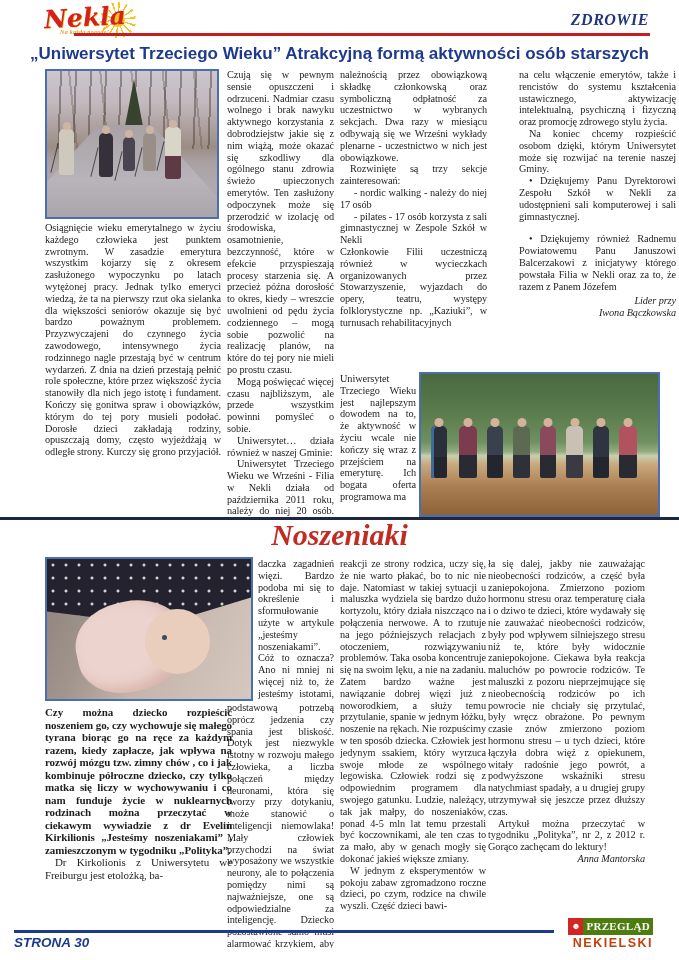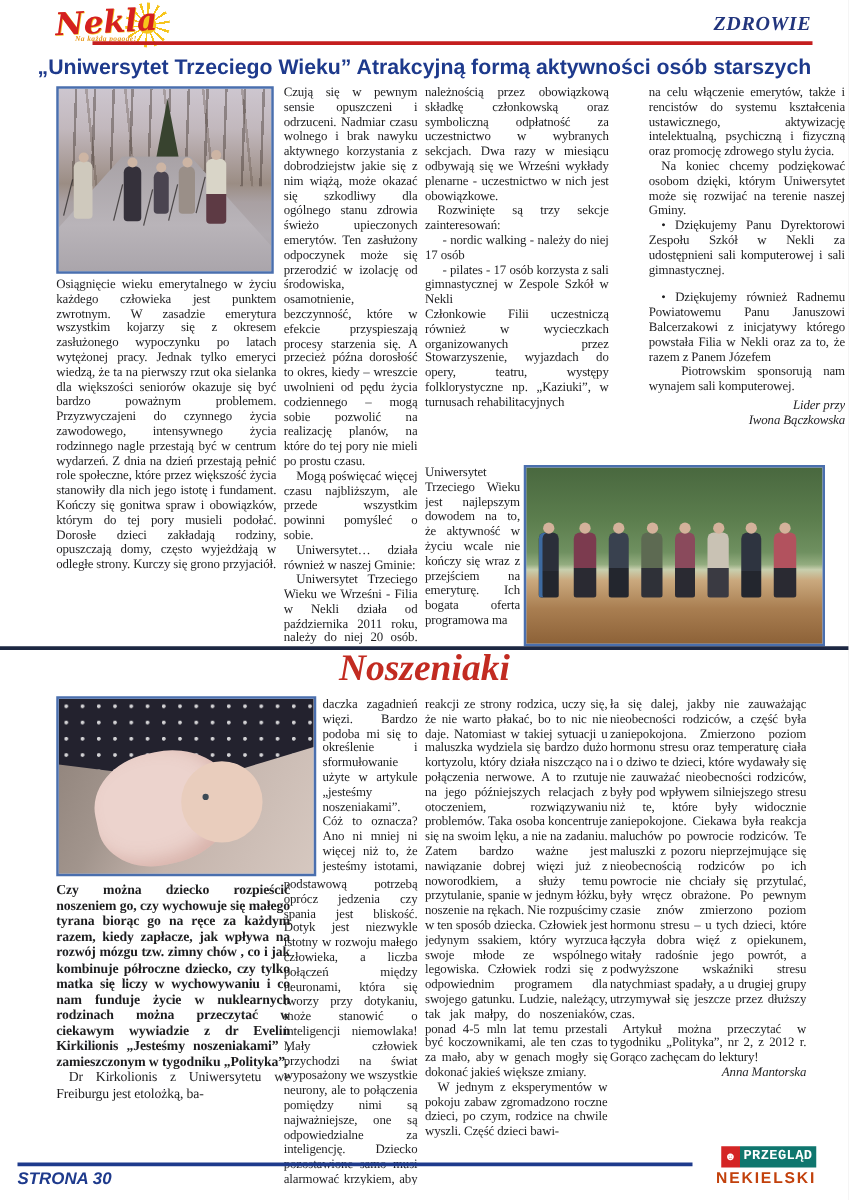--- a/index.html
+++ b/index.html
@@ -93,21 +93,21 @@
         border-radius:50%;background:#3d4a55;}
 
   
   .footer-rule{position:absolute;left:14px;top:930px;width:540px;height:3px;background:#1e3a8c;}
   .page-label{position:absolute;left:14px;top:935px;font-family:"Liberation Sans",sans-serif;
         font-weight:bold;font-style:italic;font-size:13.5px;color:#1e3a8c;}
   .brand{position:absolute;right:26px;top:915px;text-align:right;}
   .brand-top{display:inline-flex;align-items:stretch;}
   .brand-icon{width:15px;height:17px;background:#d42525;color:#fff;font-size:9px;line-height:17px;
         text-align:center;display:inline-block;}
-  .brand-line1{background:#0f766e;color:#fff;font-family:Liberation Mono, monospace;
+  .brand-line1{background:#4d7c0f;color:#fff;font-family:Liberation Serif, serif;
         font-weight:bold;font-size:11px;padding:2px 3px 1px 3px;letter-spacing:.3px;}
   .brand-line2{font-family:"Liberation Sans",sans-serif;font-weight:bold;font-size:12.5px;
         color:#c2410c;letter-spacing:1.5px;margin-top:1px;}
 </style>
 </head>
 <body>
 
 <div class="page">
 
   <div>
@@ -162,24 +162,23 @@
     <div class="gperson" style="left:66px;background:linear-gradient(180deg,#39414f 0 55%,#23262e 55% 100%);"></div>
     <div class="gperson" style="left:92px;width:17px;background:linear-gradient(180deg,#5d6a52 0 55%,#2f3138 55% 100%);"></div>
     <div class="gperson" style="left:119px;background:linear-gradient(180deg,#8a4a5c 0 55%,#2a2a32 55% 100%);"></div>
     <div class="gperson" style="left:145px;width:17px;background:linear-gradient(180deg,#c9c2b4 0 55%,#3a3a42 55% 100%);"></div>
     <div class="gperson" style="left:172px;background:linear-gradient(180deg,#2e3440 0 60%,#23262e 60% 100%);"></div>
     <div class="gperson" style="left:198px;width:18px;background:linear-gradient(180deg,#b2525e 0 55%,#2a2a32 55% 100%);"></div>
   </div>
 
   <div class="col a1c4">
     <p>na celu włączenie emerytów, także i rencistów do systemu kształcenia ustawicznego, aktywizację intelektualną, psychiczną i fizyczną oraz promocję zdrowego stylu życia.</p>
-    <p class="indent">Na koniec chcemy podziękować osobom dzięki, którym Uniwersytet może się rozwijać na terenie naszej Gminy.</p>
+    <p class="indent">Na koniec chcemy rozpieścić osobom dzięki, którym Uniwersytet może się rozwijać na terenie naszej Gminy.</p>
     <p class="indent">• Dziękujemy Panu Dyrektorowi Zespołu Szkół w Nekli za udostępnieni sali komputerowej i sali gimnastycznej.</p>
     <p class="indent gap">• Dziękujemy również Radnemu Powiatowemu Panu Januszowi Balcerzakowi z inicjatywy którego powstała Filia w Nekli oraz za to, że razem z Panem Józefem</p>
-    <p class="indent-big">Piotrowskim sponsorują nam wynajem sali komputerowej.</p>
     <p class="sig">Lider przy</p>
     <p class="sig" style="margin-top:0 !important;">Iwona Bączkowska</p>
   </div>
 
   <div class="divider"></div>
   <h2 class="a2-title">Noszeniaki</h2>
 
   <div class="photo photo3">
     <div class="blanket"></div>
     <div class="baby-body"></div>

